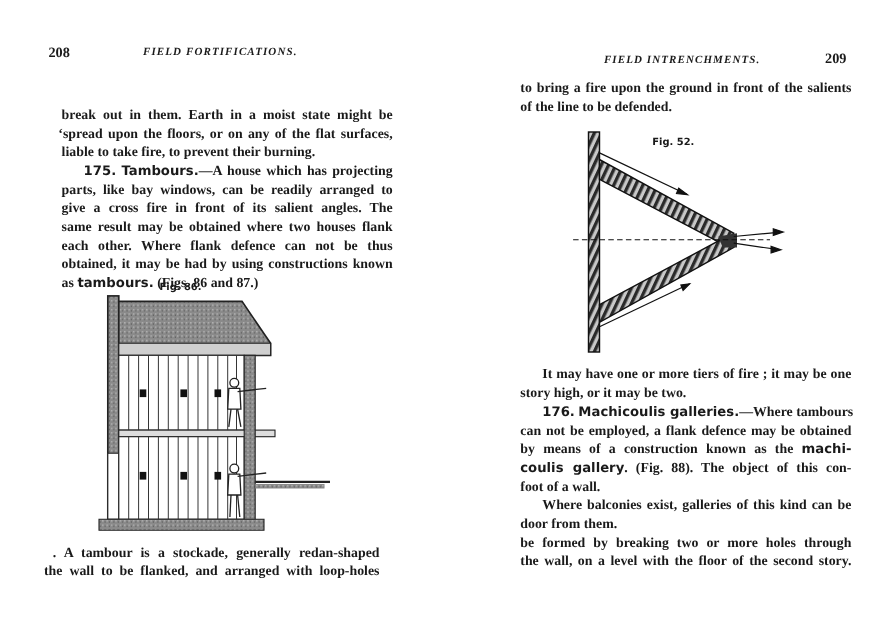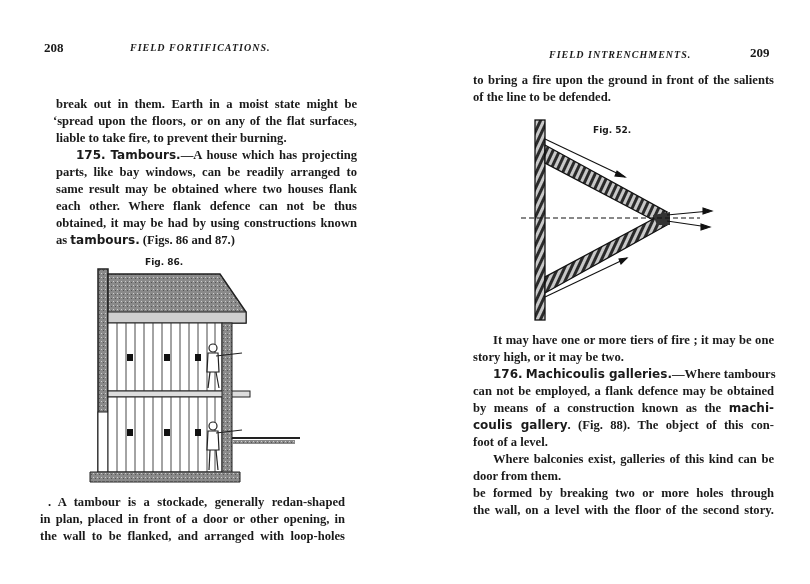--- a/index.html
+++ b/index.html
@@ -30,20 +30,21 @@
 <div class="page left">
   <div class="runhead pnum" style="left:44px;top:40px;">208</div>
   <div class="runhead rtitle" style="left:130px;top:42px;">FIELD FORTIFICATIONS.</div>
 
   <div class="txt" style="left:56px;top:63px;width:301px;margin-top:33px;">
     <span class="line">break out in them.  Earth in a moist state might be</span>
     <span class="line" style="margin-left:-3px;">‘spread upon the floors, or on any of the flat surfaces,</span>
     <span class="line last">liable to take fire, to prevent their burning.</span>
     <span class="line indent"><span class="b">175.</span> <span class="b">Tambours.</span><span>—A house which has projecting</span></span>
     <span class="line">parts, like bay windows, can be readily arranged to</span>
+    <span class="line">give a cross fire in front of its salient angles.  The</span>
     <span class="line">same result may be obtained where two houses flank</span>
     <span class="line">each other.  Where flank defence can not be thus</span>
     <span class="line">obtained, it may be had by using constructions known</span>
     <span class="line last"><span>as</span> <span class="b">tambours.</span> <span>(Figs. 86 and 87.)</span></span>
   </div>
 
   <div class="figcap" style="left:145px;top:257px;">Fig. 86.</div>
   <svg style="left:80px;top:260px;" width="260" height="225" viewBox="0 0 260 225">
     <defs>
       <pattern id="stip" width="4" height="4" patternUnits="userSpaceOnUse">
@@ -113,21 +114,20 @@
         <line x1="136" y1="173" x2="162" y2="170"></line>
     </g>
 
     <path d="M152 178 L220 178" stroke="#222" stroke-width="2"></path>
     <path d="M152 180 L215 180 L215 184 L152 184 Z" fill="url(#stip)"></path>
     <path d="M10 212 L160 212 L160 222 L10 222 Z" fill="url(#stip)" stroke="#222"></path>
   </svg>
 
   <div class="txt" style="left:40px;top:494px;width:305px;">
     <span class="line indent" style="padding-left:8px;">. A  tambour is a stockade, generally redan-shaped</span>
-    <span class="line">in plan, placed in front of a door or other opening, in</span>
     <span class="line">the wall to be flanked, and arranged with loop-holes</span>
   </div>
 </div>
 
 <div class="page right">
   <div class="runhead rtitle" style="left:144px;top:49px;">FIELD INTRENCHMENTS.</div>
   <div class="runhead pnum" style="left:345px;top:45px;">209</div>
 
   <div class="txt" style="left:68px;top:72px;width:301px;">
     <span class="line">to bring a fire upon the ground in front of the salients</span>
@@ -163,19 +163,19 @@
     </g>
   </svg>
 
   <div class="txt" style="left:68px;top:332px;width:301px;">
     <span class="line indent">It may have one or more tiers of fire ; it may be one</span>
     <span class="line last">story high, or it may be two.</span>
     <span class="line indent"><span class="b">176.</span> <span class="b">Machicoulis galleries.</span><span>—Where tambours</span></span>
     <span class="line">can not be employed, a flank defence may be obtained</span>
     <span class="line"><span>by means of a construction known as the</span> <span class="b">machi-</span></span>
     <span class="line"><span class="b">coulis gallery</span><span>.  (Fig. 88).  The object of this con-</span></span>
-    <span class="line last">foot of a level.</span>
+    <span class="line last">foot of a wall.</span>
     <span class="line indent">Where balconies exist, galleries of this kind can be</span>
     <span class="line last">door from them.</span>
     <span class="line">be formed by breaking two or more holes through</span>
     <span class="line">the wall, on a level with the floor of the second story.</span>
   </div>
 </div>
 
 </body></html>

